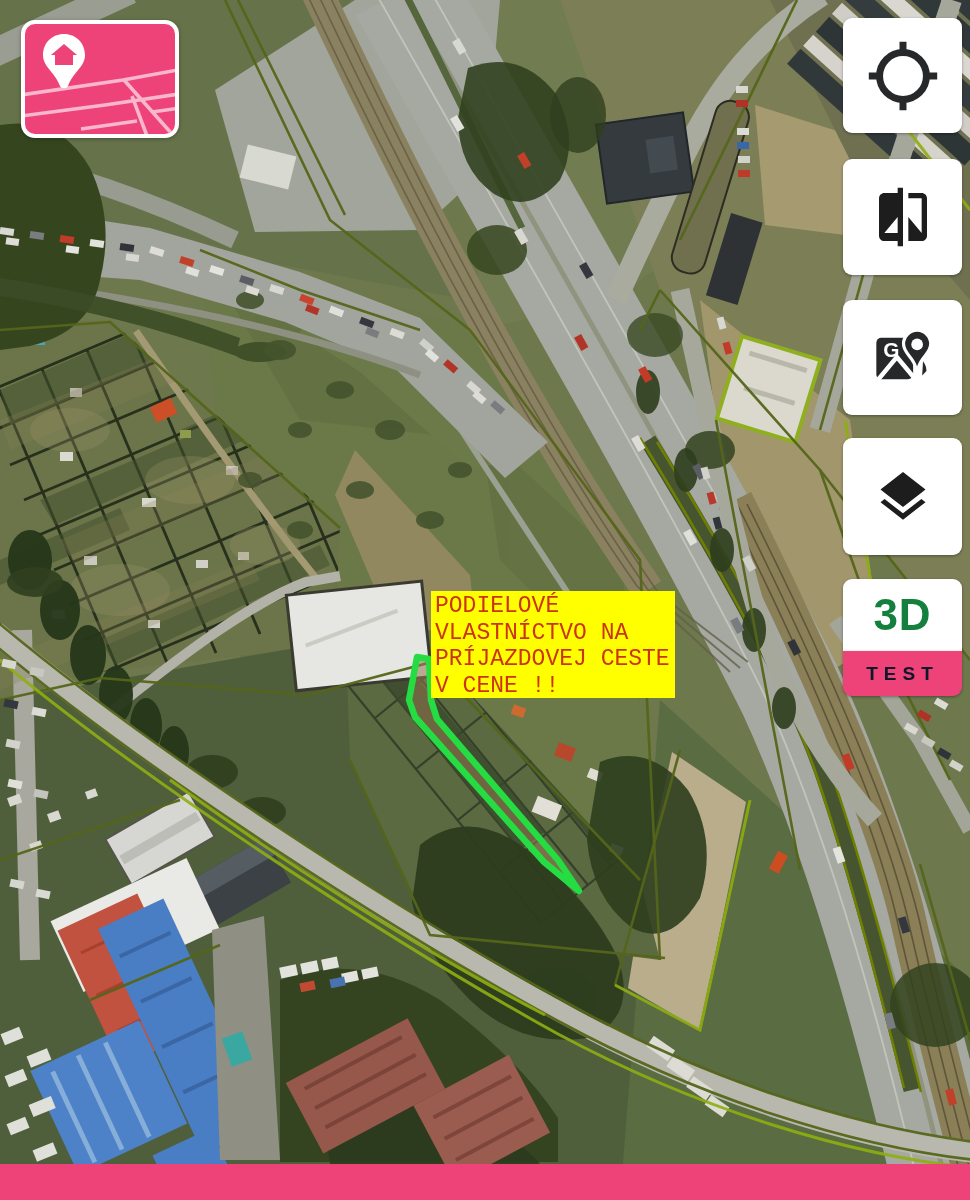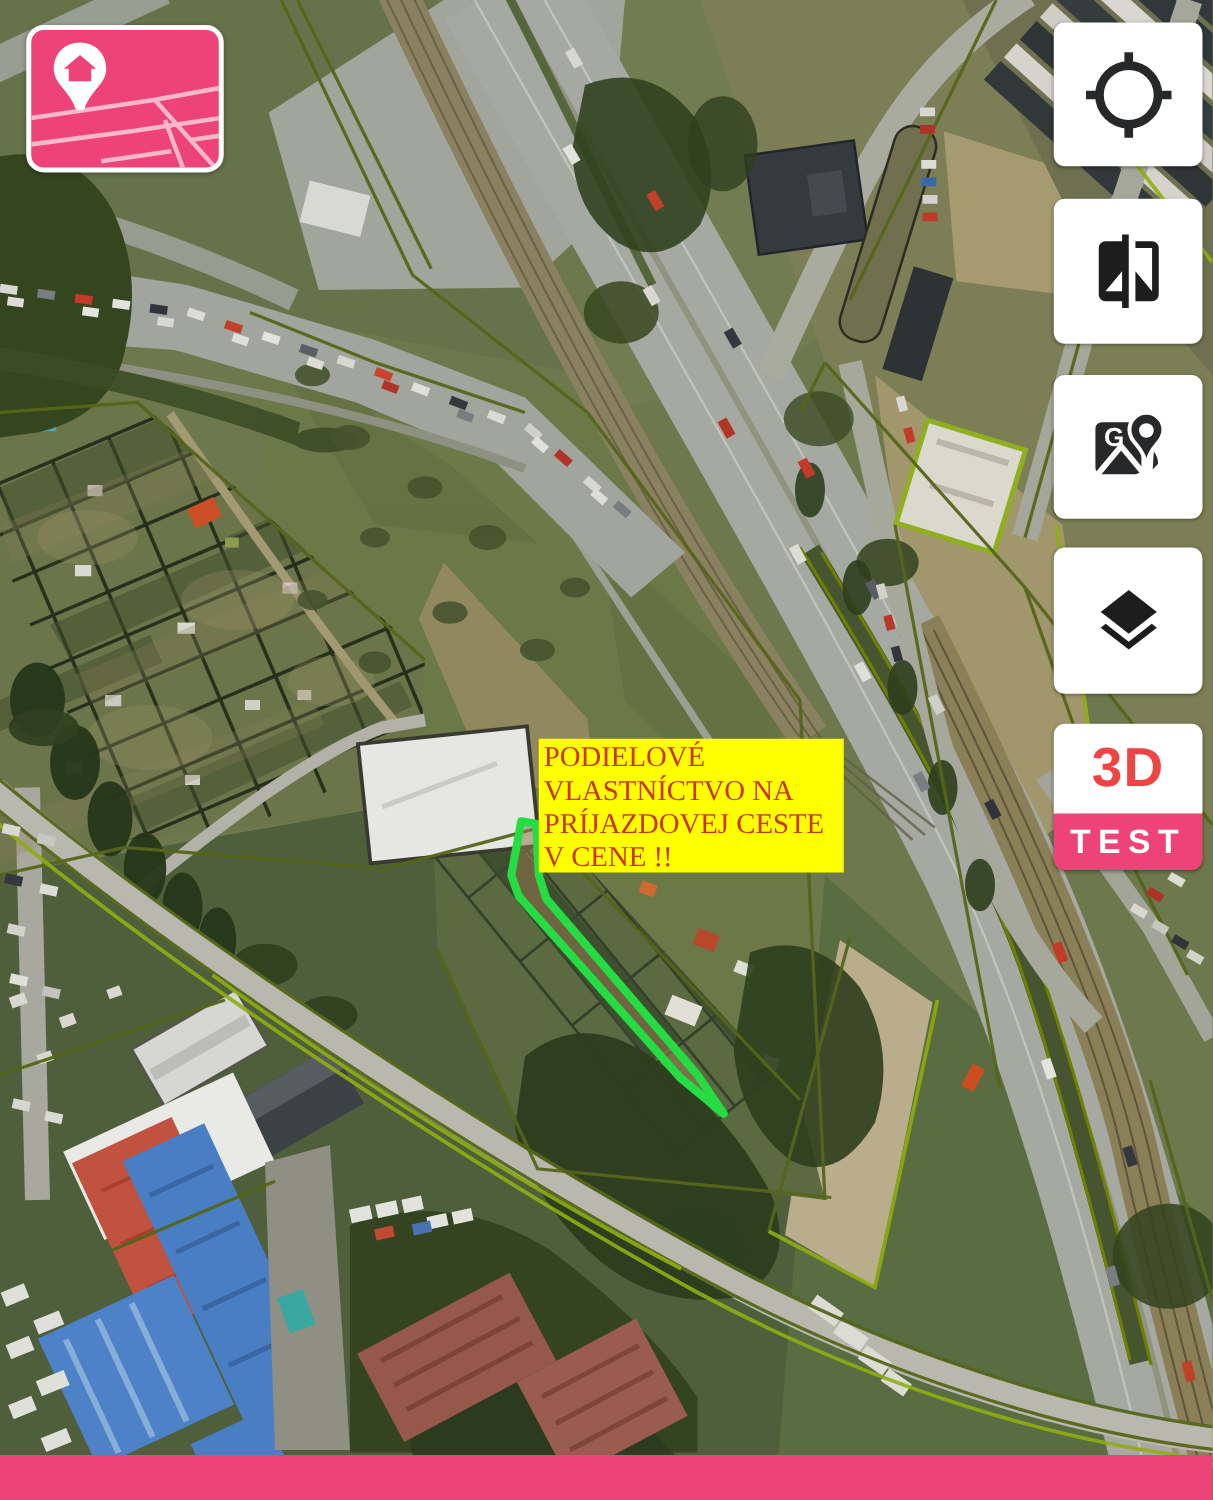--- a/index.html
+++ b/index.html
@@ -566,24 +566,24 @@
   </svg>
 </div>
 
 <div class="btn" style="top:438px;height:117px;">
   <svg width="60" height="60" viewBox="0 0 24 24">
         <path fill="#1d1d1d" d="M11.99 18.54l-7.37-5.73L3 14.07l9 7 9-7-1.63-1.27-7.38 5.74zM12 16l7.36-5.73L21 9l-9-7-9 7 1.63 1.27L12 16z"></path>
       </svg>
 </div>
 
 <div class="btn" style="top:579px;height:72px;border-radius:9px 9px 0 0;">
-  <span style="font-size:44px;font-weight:bold;color:#ef4444;letter-spacing:1px;">3D</span>
+  <span style="font-size:44px;font-weight:bold;color:#15803d;letter-spacing:1px;">3D</span>
 </div>
 
 <div class="btn" style="top:651px;height:45px;background:#ee4378;border-radius:0 0 9px 9px;">
-  <span style="font-size:27px;font-weight:bold;color:#ffffff;letter-spacing:6px;">TEST</span>
-</div>
-
-<div style="position:absolute;left:431px;top:591px;width:244px;height:107px;background:#ffff00;font-family:Liberation Serif, serif;color:#cc3311;font-size:23px;line-height:26.5px;padding:2px 0 0 4px;box-sizing:border-box;">PODIELOVÉ<br>VLASTNÍCTVO NA<br>PRÍJAZDOVEJ CESTE<br>V CENE !!</div>
+  <span style="font-size:19px;font-weight:bold;color:#0f172a;letter-spacing:6px;">TEST</span>
+</div>
+
+<div style="position:absolute;left:431px;top:591px;width:244px;height:107px;background:#ffff00;font-family:Liberation Mono, monospace;color:#cc3311;font-size:23px;line-height:26.5px;padding:2px 0 0 4px;box-sizing:border-box;">PODIELOVÉ<br>VLASTNÍCTVO NA<br>PRÍJAZDOVEJ CESTE<br>V CENE !!</div>
 
 <div style="position:absolute;left:0;top:1164px;width:970px;height:36px;background:#ee4378;"></div>
 
 </div>
 
 </body></html>

